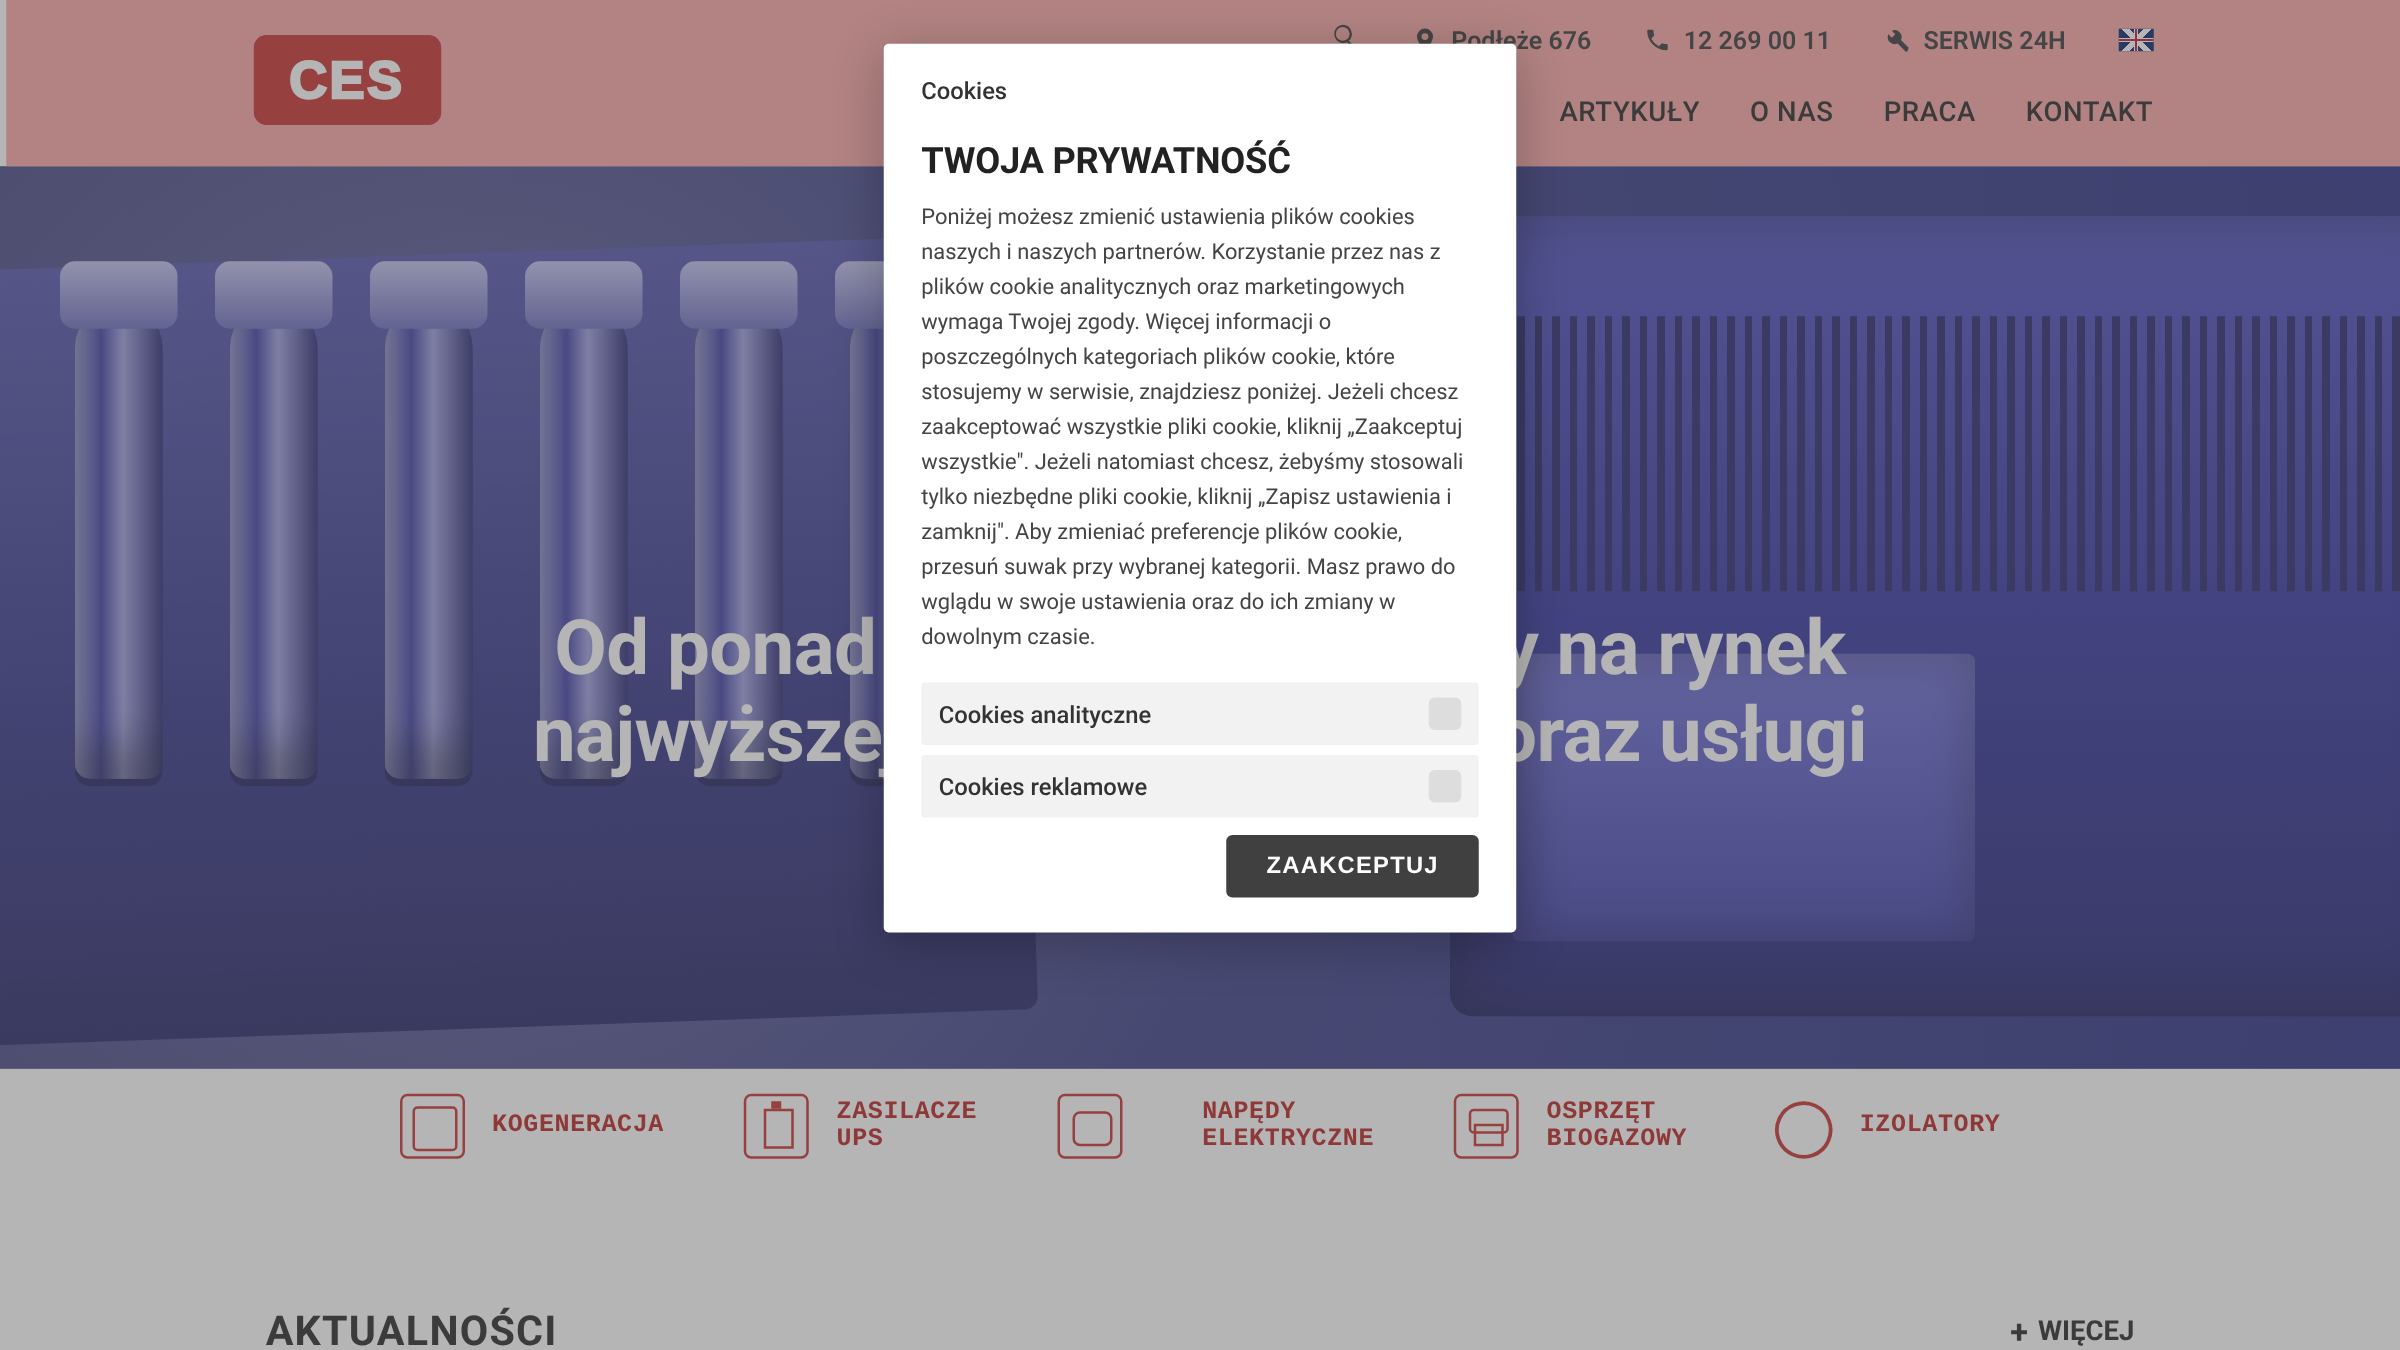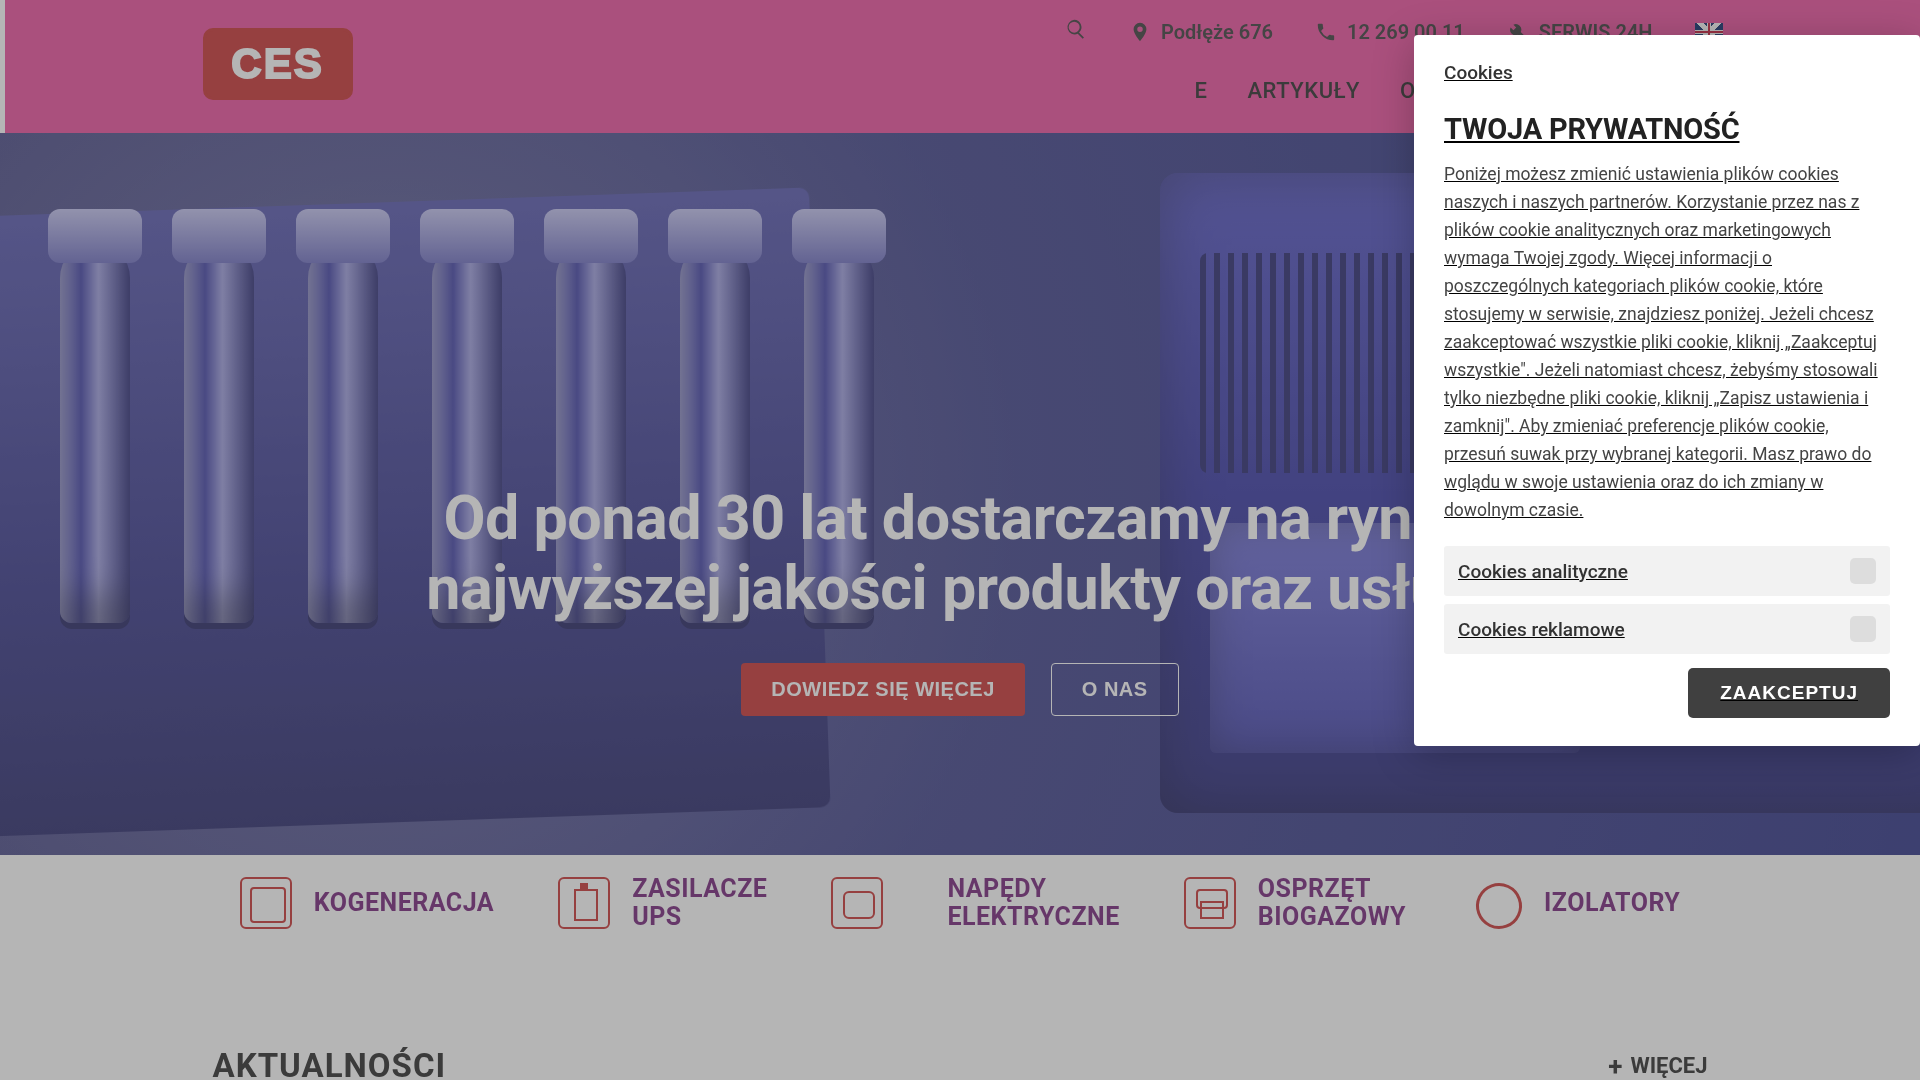--- a/index.html
+++ b/index.html
@@ -10,21 +10,21 @@
     height: 1080px;
     overflow: hidden;
     position: relative;
     transform-origin: top left;
   }
 
   
   .header {
     position: absolute;
     top: 0; left: 5px; right: 0;
-    background: #ec4899;
+    background: #fca5a5;
     z-index: 10;
     height: 133px;
   }
   .header-inner {
     width: 1520px;
     margin: 0 auto;
     position: relative;
     height: 100%;
   }
   .logo {
@@ -192,25 +192,26 @@
   }
   .cat-icon.kogen::before{content:"";position:absolute;top:8px;left:8px;width:32px;height:32px;border:2px solid #c62a2a;border-radius:4px;}
   .cat-icon.ups::before{content:"";position:absolute;top:10px;left:14px;width:20px;height:28px;border:2px solid #c62a2a;}
   .cat-icon.ups::after{content:"";position:absolute;top:4px;left:20px;width:8px;height:6px;background:#c62a2a;}
   .cat-icon.napedy::before{content:"";position:absolute;top:12px;left:10px;width:28px;height:24px;border:2px solid #c62a2a;border-radius:6px;}
   .cat-icon.osprzet::before{content:"";position:absolute;top:10px;left:10px;width:28px;height:16px;border:2px solid #c62a2a;border-radius:4px;}
   .cat-icon.osprzet::after{content:"";position:absolute;bottom:8px;left:14px;width:20px;height:14px;border:2px solid #c62a2a;}
   .cat-icon.izol{border:none;}
   .cat-icon.izol::before{content:"";position:absolute;top:6px;left:6px;width:40px;height:40px;border:3px solid #c62a2a;border-radius:50%;transform:rotate(-20deg);}
   .cat-label {
-    font-size: 25px;
-    font-weight: 700;
-    color: #701a75;
+    font-size: 20px;
+    font-weight: 700;
+    color: #b91c1c;
     letter-spacing: 0.5px;
     line-height: 1.1;
+    font-family: Liberation Mono, monospace;
   }
 
   
   .news {
     position: absolute;
     top: 1030px; left: 0; right: 0;
     width: 1495px;
     margin: 16px auto;
     display: flex;
     justify-content: space-between;
@@ -233,22 +234,21 @@
   .news-more .plus { font-size: 26px; }
 
   
   .overlay {
     position: absolute;
     inset: 0;
     background: rgba(90,90,90,0.45);
     z-index: 100;
     display: flex;
     align-items: flex-start;
-    justify-content: flex-end;
-    text-decoration: underline;
+    justify-content: center;
   }
   .modal {
     margin-top: 35px;
     width: 506px;
     background: #fff;
     border-radius: 4px;
     padding: 26px 30px 28px;
     box-shadow: 0 8px 40px rgba(0,0,0,0.25);
   }
   .modal-label {

